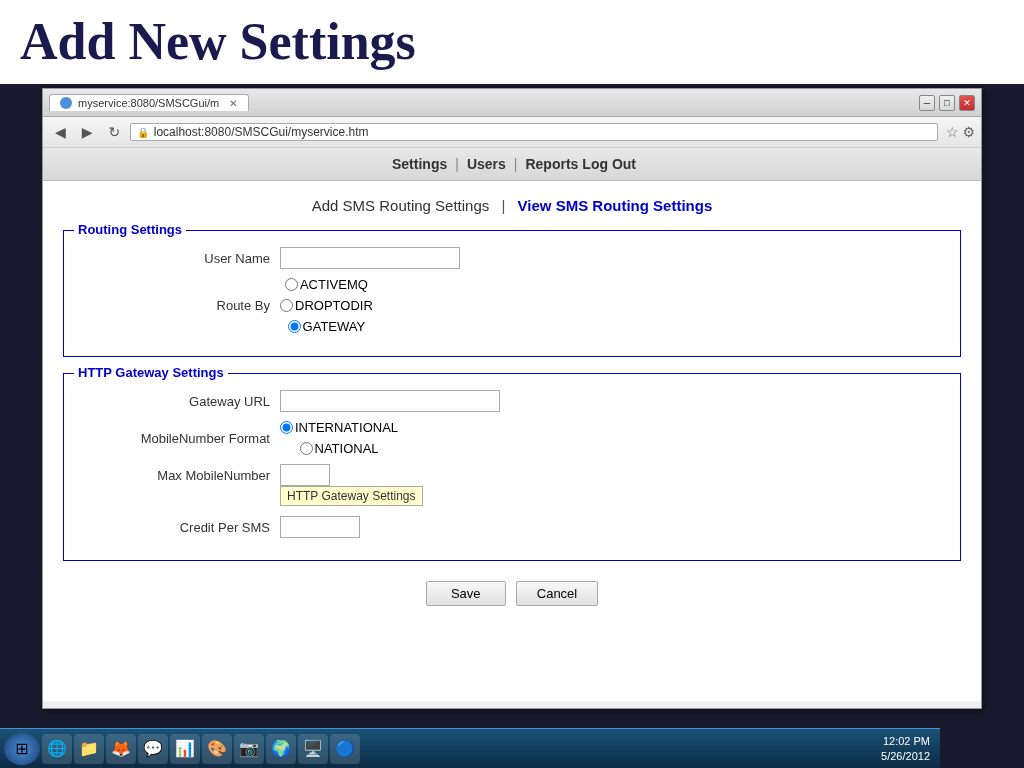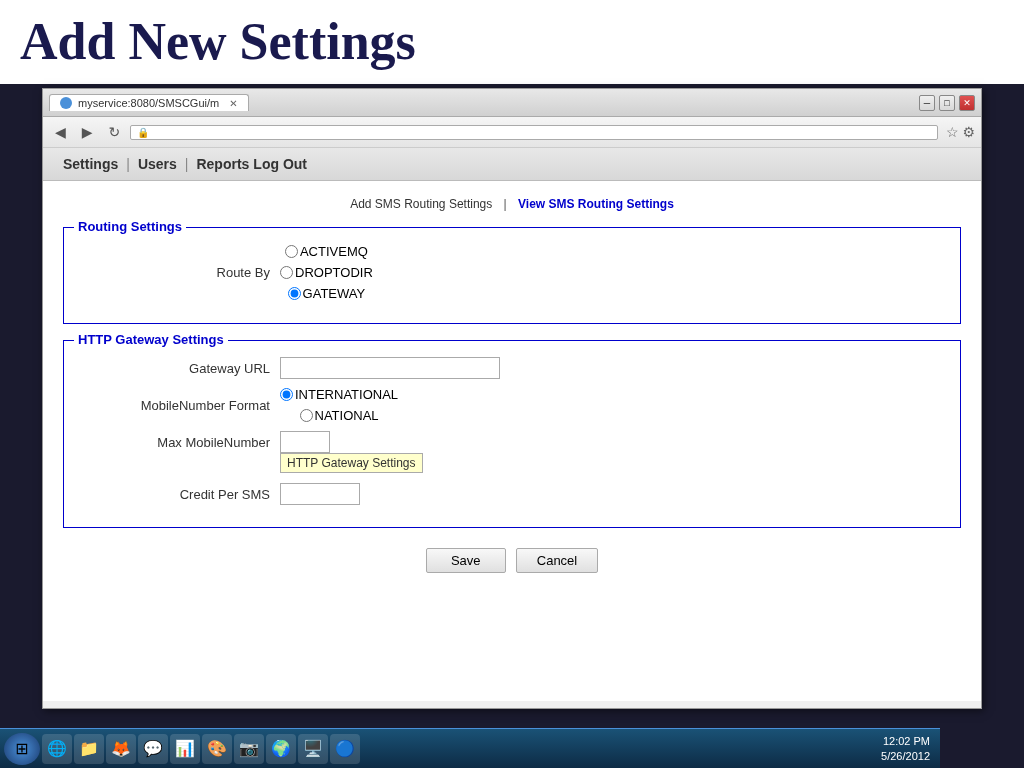--- a/index.html
+++ b/index.html
@@ -118,21 +118,21 @@
       background: #f0f0f0;
       min-height: 560px;
     }
 
     
     .top-nav {
       background: linear-gradient(to bottom, #e8e8e8, #d8d8d8);
       padding: 6px 16px;
       display: flex;
       align-items: center;
-      justify-content: flex-start;
+      justify-content: center;
       border-bottom: 1px solid #bbb;
     }
     .nav-links {
       display: flex;
       align-items: center;
       gap: 4px;
       font-size: 14px;
       font-weight: bold;
     }
     .nav-link {
@@ -152,21 +152,21 @@
     
     .main-area {
       padding: 16px 20px;
       background: white;
       min-height: 520px;
     }
 
     .page-header {
       text-align: center;
       margin-bottom: 16px;
-      font-size: 12px;
+      font-size: 15px;
     }
     .page-header a, .page-header span {
       color: #333;
     }
     .page-header .active-link {
       color: #0000cc;
       font-weight: bold;
       text-decoration: none;
     }
     .page-header .inactive-link {
@@ -342,20 +342,21 @@
       <div class="win-btn close">✕</div>
     </div>
   </div>
 
   <div class="browser-navbar">
     <button class="nav-btn">◀</button>
     <button class="nav-btn">▶</button>
     <button class="nav-btn">↻</button>
     <div class="address-bar">
       <span class="address-icon">🔒</span>
+      <span class="address-text">localhost:8080/SMSCGui/myservice.htm</span>
     </div>
     <div class="nav-icons">
       <span class="nav-icon-btn">☆</span>
       <span class="nav-icon-btn">⚙</span>
     </div>
   </div>
 
   <div class="page-content">
 
     <div class="top-nav">
@@ -373,20 +374,26 @@
 
       <div class="page-header">
         <a class="inactive-link">Add SMS Routing Settings</a>
         <span class="separator">|</span>
         <a class="active-link">View SMS Routing Settings</a>
       </div>
 
       <div class="fieldset-section">
         <div class="fieldset-legend">Routing Settings</div>
 
+        <div class="form-row">
+          <div class="form-label">User Name</div>
+          <div class="form-control-area">
+            <input type="text" class="username-input" value="" style="">
+          </div>
+        </div>
 
         <div class="form-row">
           <div class="form-label">Route By</div>
           <div class="form-control-area radio-group">
             <label>
               <input type="radio" name="routeby" value="ACTIVEMQ" style="">
               <span>ACTIVEMQ</span>
             </label>
             <label>
               <input type="radio" name="routeby" value="DROPTODIR" style="">

